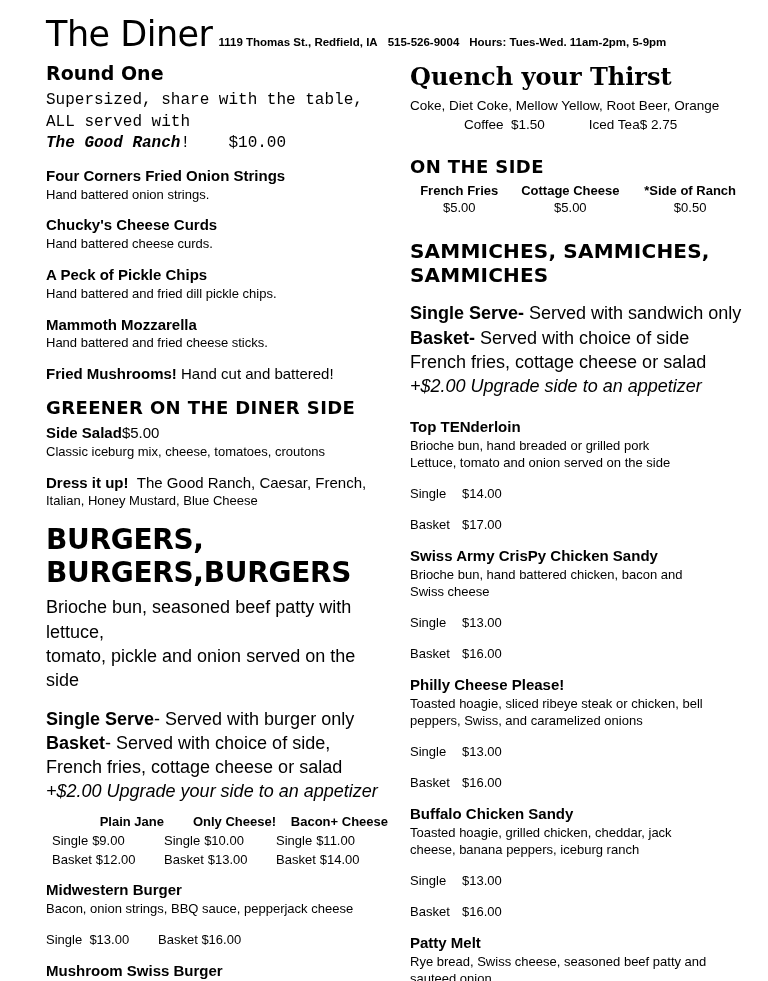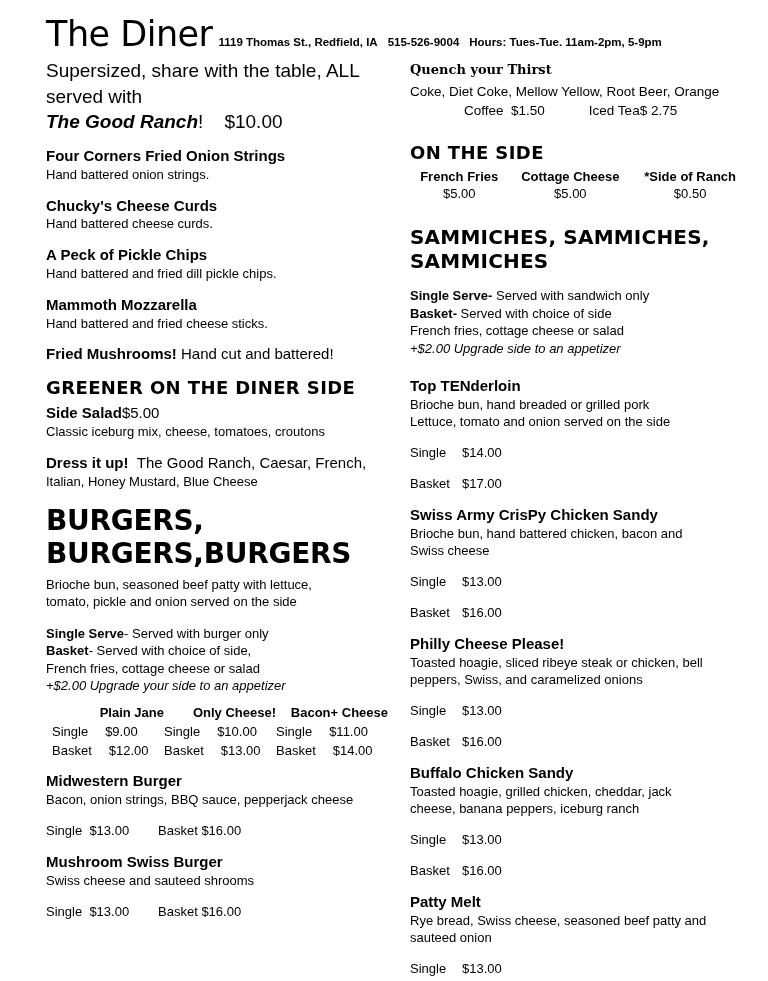--- a/index.html
+++ b/index.html
@@ -55,21 +55,21 @@
   
   h2.sec {
     margin: 4px 0 6px 0;
     font-size: 19px;
     font-weight: bold;
     font-family: "DejaVu Sans", sans-serif;
     letter-spacing: 0px;
   }
   h2.sec.script {
     font-family: "DejaVu Serif", serif;
-    font-size: 13px;
+    font-size: 24px;
     letter-spacing: 0px;
   }
   h2.sec.wide {
     font-size: 20px;
     letter-spacing: 0.2px;
   }
   h2.sec.big {
     font-size: 28px;
     letter-spacing: -0.3px;
   }
@@ -86,26 +86,26 @@
     line-height: 1.25;
   }
   .item-name .inline-desc { font-weight: normal; }
   .item-desc {
     font-size: 13px;
     line-height: 1.3;
     margin: 0;
   }
   .price-inline { font-weight: normal; }
 
-  .note-line { font-size: 13px; line-height: 1.35; margin: 0; }
+  .note-line { font-size: 18px; line-height: 1.35; margin: 0; }
   .note-line b { font-weight: bold; }
   .note-line.italic { font-style: italic; }
 
   
-  .intro { font-size: 19px; line-height: 1.35; margin: 0 0 12px 0; }
+  .intro { font-size: 16px; line-height: 1.35; margin: 0 0 12px 0; font-family: Liberation Mono, monospace; }
   .intro .boldital { font-weight: bold; font-style: italic; }
 
   
   .drinks-line { font-size: 13.5px; line-height: 1.35; margin: 0; }
   .drinks-sub { font-size: 13.5px; margin: 2px 0 0 0; }
   .drinks-sub .sp { display: inline-block; width: 54px; }
   .drinks-sub .sp2 { display: inline-block; width: 44px; }
 
   
   .side-table {
@@ -129,45 +129,46 @@
 
   
   .burger-grid {
     display: flex;
     margin: 10px 0 12px 6px;
     font-size: 13px;
   }
   .bg-col { width: 112px; }
   .bg-col .bg-head { font-weight: bold; margin-bottom: 3px; text-align: right; }
   .bg-col .bg-row { line-height: 1.45; }
-  .bg-col .bg-row .v { display: inline-block; margin-left: 17px; }
+  .bg-col .bg-row .v { display: inline-block; margin-left: 4px; }
   .single-basket { font-size: 13px; line-height: 1.4; }
   .single-basket .lbl { display: inline-block; min-width: 52px; }
   .sb-inline .lbl2 { display: inline-block; min-width: 112px; }
 
   .spacer-8 { height: 8px; }
   .spacer-14 { height: 14px; }
   .spacer-20 { height: 20px; }
 </style>
 </head>
 <body>
 
 <div class="page">
 
   <div class="header">
     <div class="diner-title">The Diner</div>
     <div class="diner-contact">
-      <span>1119 Thomas St., Redfield, IA</span><span class="gap"></span><span>515-526-9004</span><span class="gap"></span><span>Hours: Tues-Tue. 11am-2pm, 5-9pm</span>
+      <span>1119 Thomas St., Redfield, IA</span><span class="gap"></span><span>515-526-9004</span><span class="gap"></span><span>Hours: Tues-Wed. 11am-2pm, 5-9pm</span>
     </div>
   </div>
 
   <div class="columns">
 
     <div class="col-left">
 
+      <h2 class="sec">Round One</h2>
 
       <p class="intro">
         <span>Supersized, share with the table, ALL served with</span><br>
         <span class="boldital">The Good Ranch</span><span>!</span>
         &nbsp;&nbsp;&nbsp;<span>$10.00</span>
       </p>
 
       <div class="item">
         <p class="item-name">Four Corners Fried Onion Strings</p>
         <p class="item-desc">Hand battered onion strings.</p>

